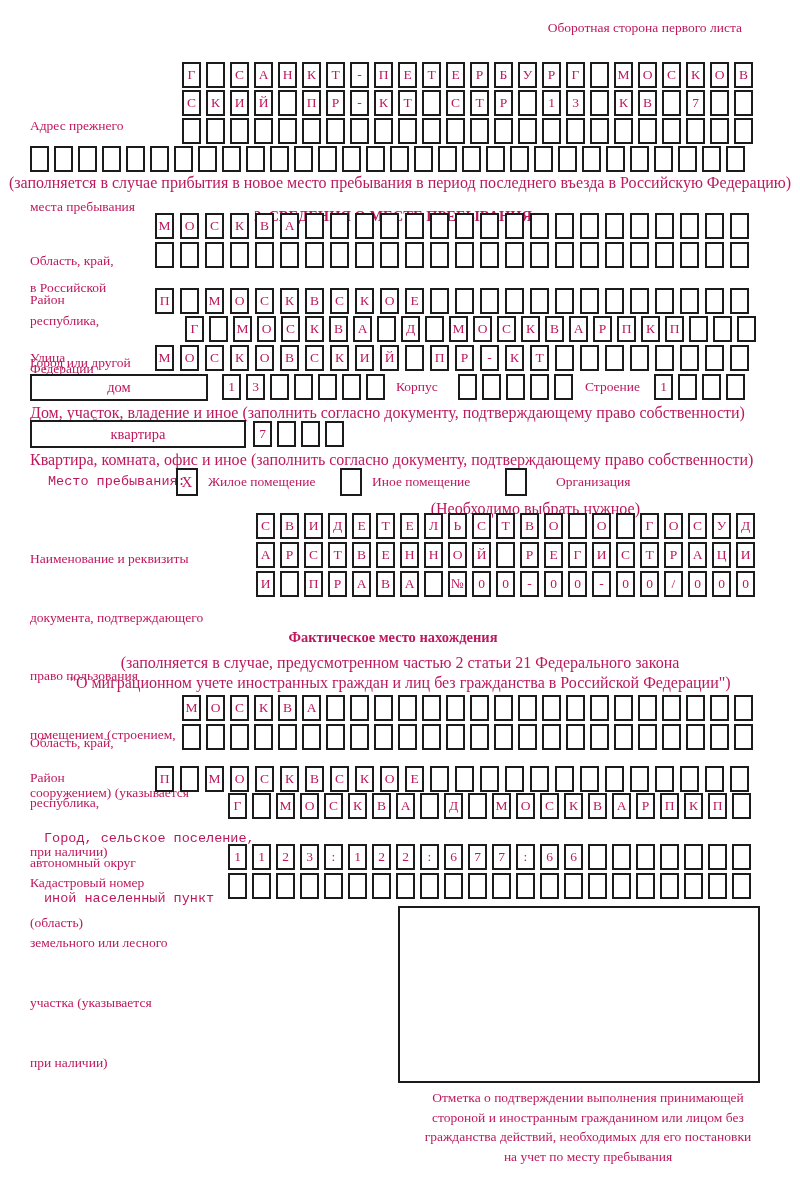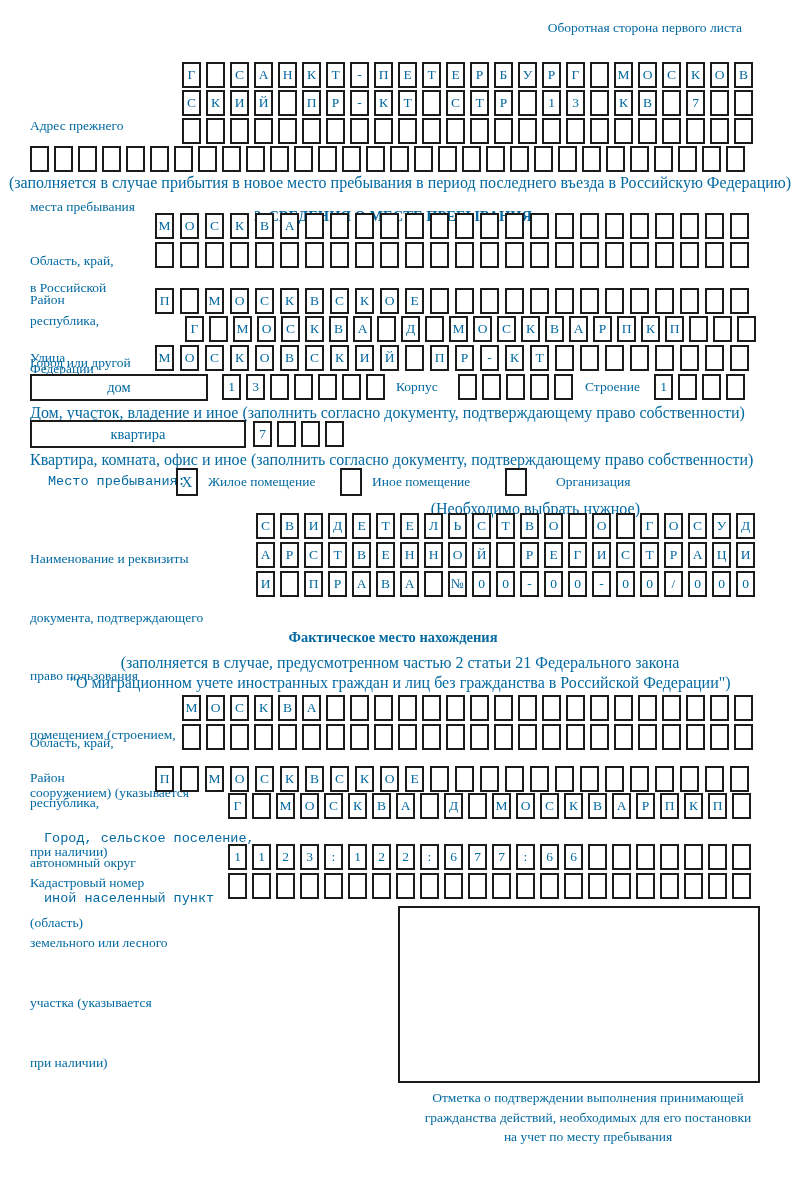--- a/index.html
+++ b/index.html
@@ -1,18 +1,18 @@
 <!DOCTYPE html>
 <html><head>
 <meta charset="utf-8">
 <style>
   html,body{margin:0;padding:0;background:#fff;}
   .page{
     position:relative;width:800px;height:1180px;background:#ffffff;
-    font-family:"Liberation Serif","DejaVu Serif",serif;color:#0369a1;
+    font-family:"Liberation Serif","DejaVu Serif",serif;color:#be185d;
     overflow:hidden;
   }
   .txt{position:absolute;font-size:13.5px;line-height:20px;white-space:pre;}
   .cap{position:absolute;font-size:16px;white-space:pre;}
   .cap-center{left:3px;width:794px;text-align:center;white-space:normal;}
   .title{position:absolute;left:3px;width:780px;text-align:center;font-weight:bold;font-size:14.5px;}
   .box-row{position:absolute;display:flex;gap:5px;}
   .gap6{gap:6px;}
   .cell{
     box-sizing:border-box;flex:0 0 auto;width:19px;height:26px;
@@ -613,17 +613,18 @@
       <span class="cell"></span>
       <span class="cell"></span>
       <span class="cell"></span>
       <span class="cell"></span>
       <span class="cell"></span>
     </div>
 
   <div class="stamp" style="left:398px;top:906px;width:362px;height:177px;"></div>
   <div class="stamp-cap" style="top:1088px;">
     <div>Отметка о подтверждении выполнения принимающей</div>
+    <div>стороной и иностранным гражданином или лицом без</div>
     <div>гражданства действий, необходимых для его постановки</div>
     <div>на учет по месту пребывания</div>
   </div>
 
 </div>
 
 </body></html>

